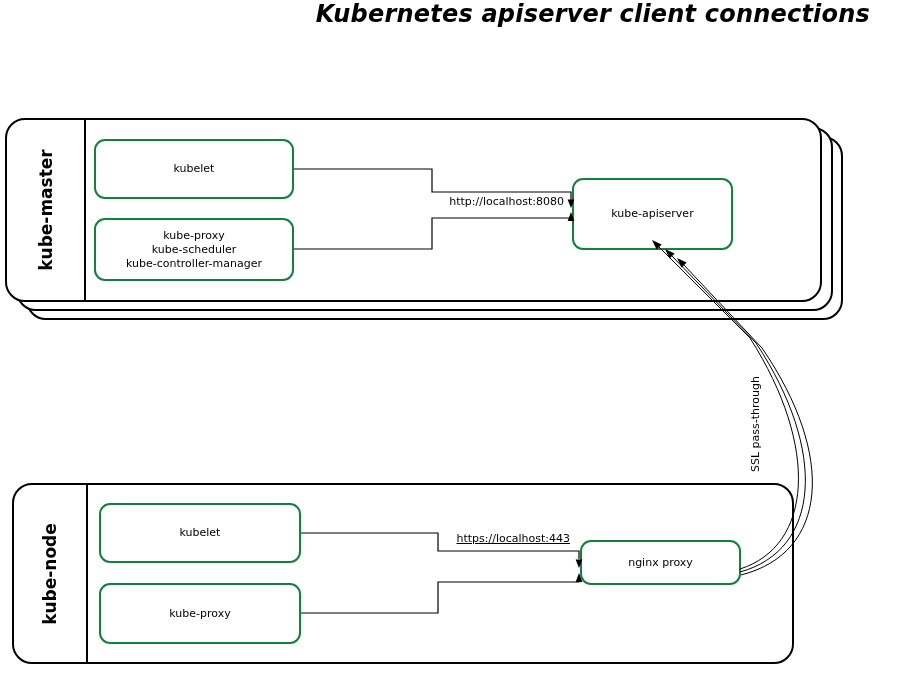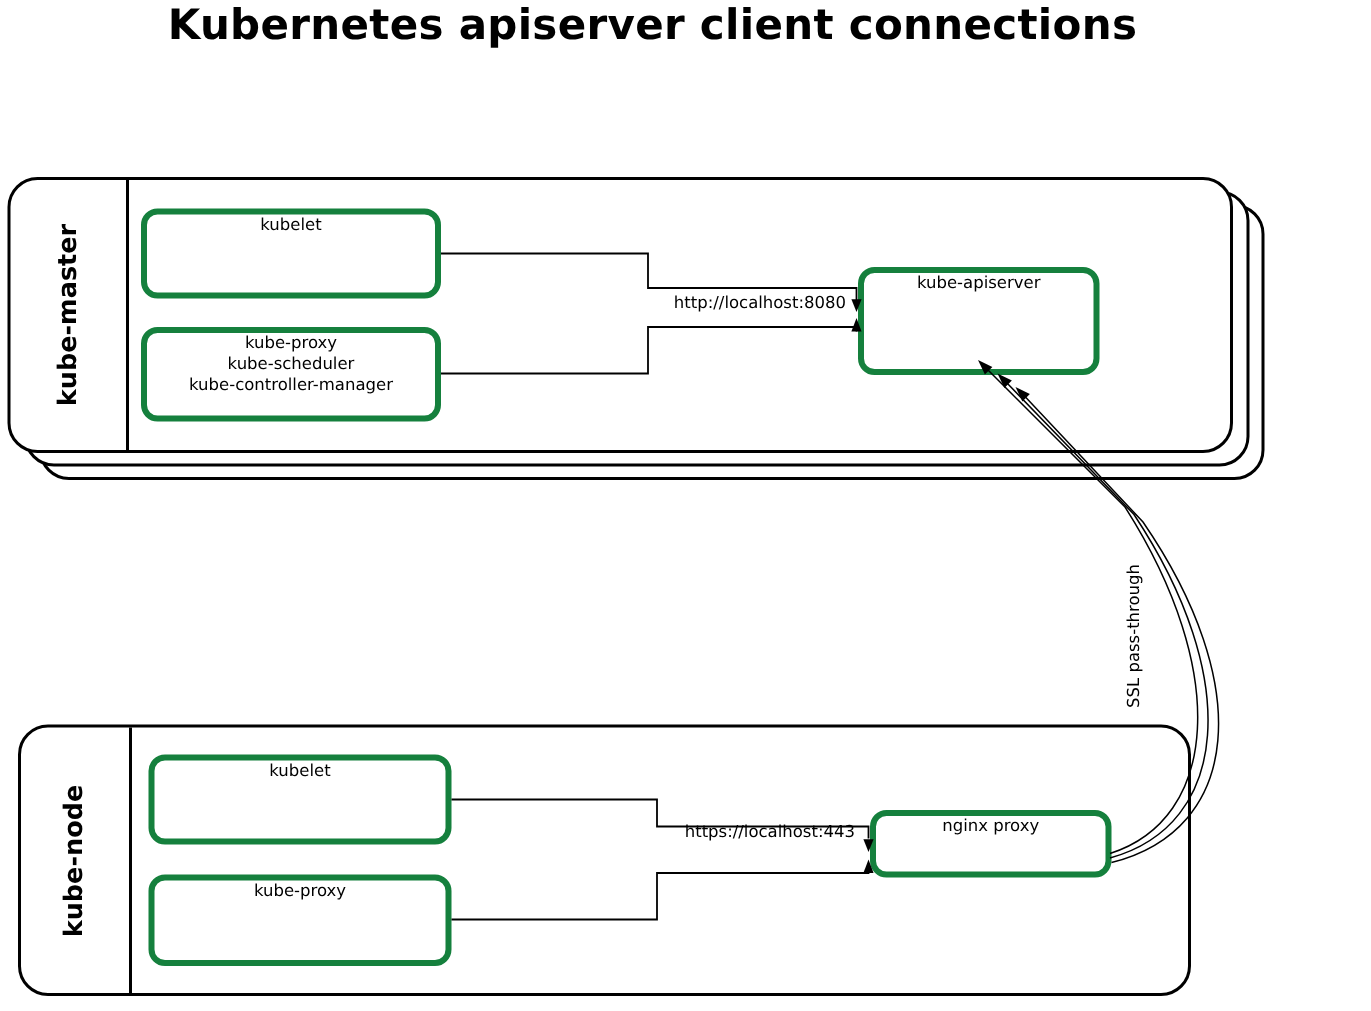--- a/index.html
+++ b/index.html
@@ -8,24 +8,25 @@
     background: #ffffff;
     font-family: "DejaVu Sans", "Liberation Sans", sans-serif;
     color: #000000;
     overflow: hidden;
     position: relative;
   }
   .abs { position: absolute; }
 
   .title {
     left: 0; top: 19; width: 870px;
-    text-align: center;
-    font-size: 28px;
+    text-align: right;
+    font-size: 24px;
     font-weight: bold;
     letter-spacing: 0.2px;
+    font-style: italic;
   }
 
   
   .container {
     border: 2px solid #000;
     border-radius: 20px;
     background: #ffffff;
     display: flex;
     flex-direction: row;
   }
@@ -43,26 +44,27 @@
   }
   .rot-label {
     transform: rotate(-90deg);
     white-space: nowrap;
     font-weight: bold;
     font-size: 17px;
   }
 
   
   .node-box {
-    border: 4px solid #15803d;
+    border: 2px solid #15803d;
     border-radius: 11px;
     background: #ffffff;
     display: flex;
     flex-direction: column;
     align-items: center;
+    justify-content: center;
     font-size: 11px;
     text-align: center;
     line-height: 14px;
   }
 
   .edge-label {
     font-size: 11px;
     text-align: right;
     white-space: nowrap;
   }
@@ -120,21 +122,21 @@
 
 <div class="abs node-box" style="left:99px; top:583px; width:202px; height:61px;">
   <span>kube-proxy</span>
 </div>
 
 <div class="abs node-box" style="left:580px; top:540px; width:161px; height:45px;">
   <span>nginx proxy</span>
 </div>
 
 <div class="abs edge-label" style="left:436px; top:195px; width:128px;">http://localhost:8080</div>
-<div class="abs edge-label" style="left:442px; top:548px; width:128px;">https://localhost:443</div>
+<div class="abs edge-label" style="left:442px; top:532px; width:128px;text-decoration:underline;">https://localhost:443</div>
 <div class="abs ssl-label">SSL pass-through</div>
 
 <svg class="abs edges" width="914" height="674" viewBox="0 0 914 674">
   <g stroke="#000000" stroke-width="1.2" fill="none">
 
     <path d="M294 169 H432 V192 H571 V200"></path>
 
     <path d="M294 249 H432 V218 H571 V221"></path>
 
     <path d="M301 533 H438 V551 H579 V559"></path>

